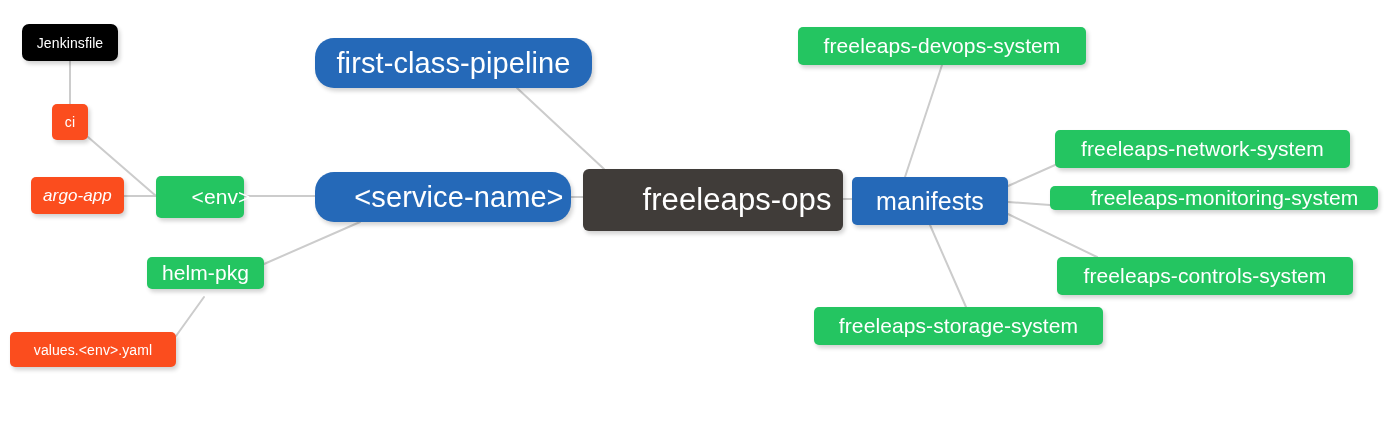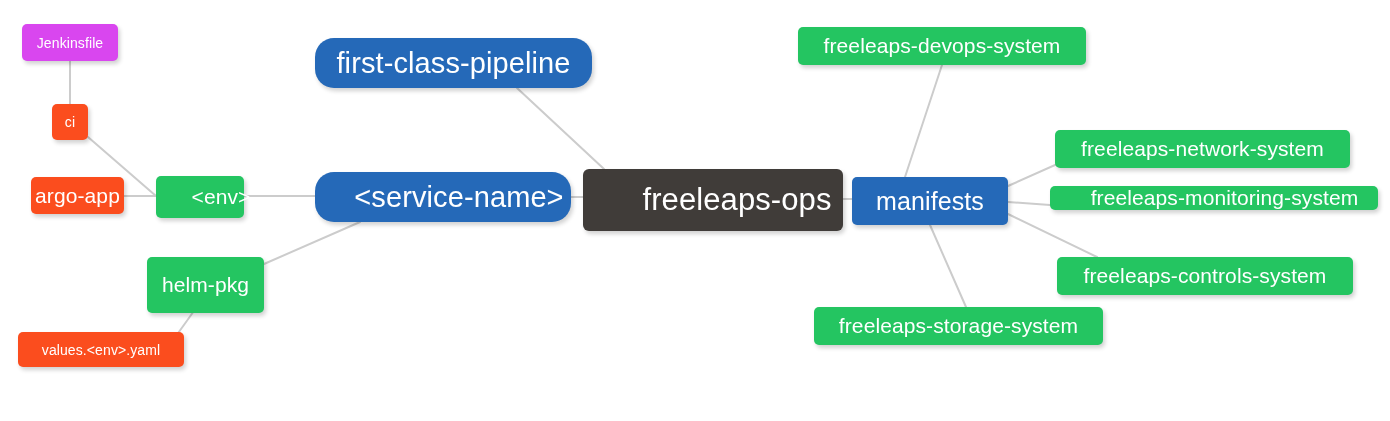--- a/index.html
+++ b/index.html
@@ -44,29 +44,30 @@
     font-size: 31px;
     border-radius: 6px;
   }
   .node-blue {
     background: #2569b8;
   }
   .node-green {
     background: #24c561;
   }
   .node-orange {
-    background: #d946ef;
+    background: #000000;
+    border-radius: 7px;
   }
   .node-red {
     background: #fb4d1e;
   }
   .size-xl { font-size: 29px; border-radius: 19px; }
   .size-lg { font-size: 25px; }
   .size-md { font-size: 21px; }
-  .size-sm { font-size: 21px; }
+  .size-sm { font-size: 17px; font-style: italic; }
   .size-xs { font-size: 14px; }
 </style>
 </head>
 <body>
 
 <div id="mindmap">
   <svg id="edges" viewBox="0 0 1390 421" xmlns="http://www.w3.org/2000/svg">
       <line x1="70" y1="61" x2="70" y2="104" stroke="#cccccc" stroke-width="2" stroke-linecap="round"></line>
       <line x1="88" y1="137" x2="156" y2="196" stroke="#cccccc" stroke-width="2" stroke-linecap="round"></line>
       <line x1="124" y1="196" x2="156" y2="196" stroke="#cccccc" stroke-width="2" stroke-linecap="round"></line>
@@ -88,24 +89,24 @@
       </div>
       <div class="node node-red size-xs" style="left: 52px; top: 104px; width: 36px; height: 36px; text-align: center;">
         <span>ci</span>
       </div>
       <div class="node node-red size-sm" style="left: 31px; top: 177px; width: 93px; height: 37px;">
         <span>argo-app</span>
       </div>
       <div class="node node-green size-md" style="left: 156px; top: 176px; width: 88px; height: 42px; padding-left: 42px;">
         <span>&lt;env&gt;</span>
       </div>
-      <div class="node node-green size-md" style="left: 147px; top: 257px; width: 117px; height: 56px;">
+      <div class="node node-green size-md" style="left: 147px; top: 257px; width: 117px; height: 32px;">
         <span>helm-pkg</span>
       </div>
-      <div class="node node-red size-xs" style="left: 10px; top: 332px; width: 166px; height: 35px; margin-left: 8px;">
+      <div class="node node-red size-xs" style="left: 10px; top: 332px; width: 166px; height: 35px;">
         <span>values.&lt;env&gt;.yaml</span>
       </div>
       <div class="node node-blue size-xl" style="left: 315px; top: 38px; width: 277px; height: 50px;">
         <span>first-class-pipeline</span>
       </div>
       <div class="node node-blue size-xl" style="left: 315px; top: 172px; width: 256px; height: 50px; padding-left: 32px;">
         <span>&lt;service-name&gt;</span>
       </div>
       <div class="node node-root" style="left: 583px; top: 169px; width: 260px; height: 62px; padding-left: 48px;">
         <span>freeleaps-ops</span>

